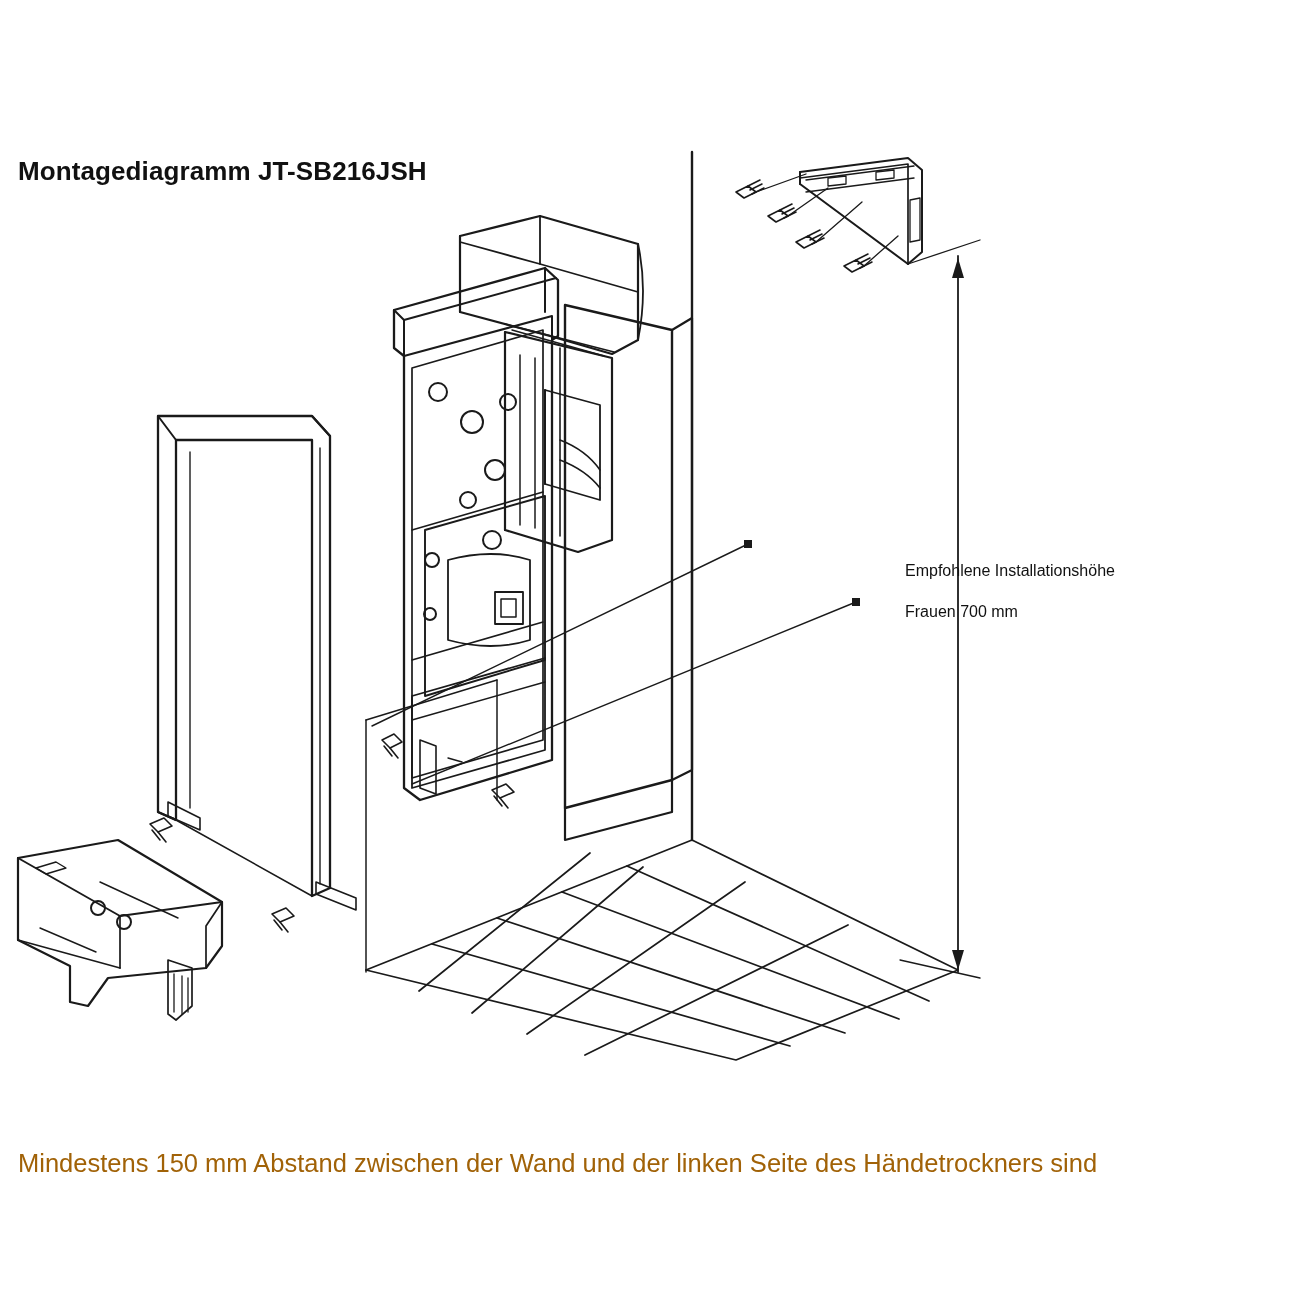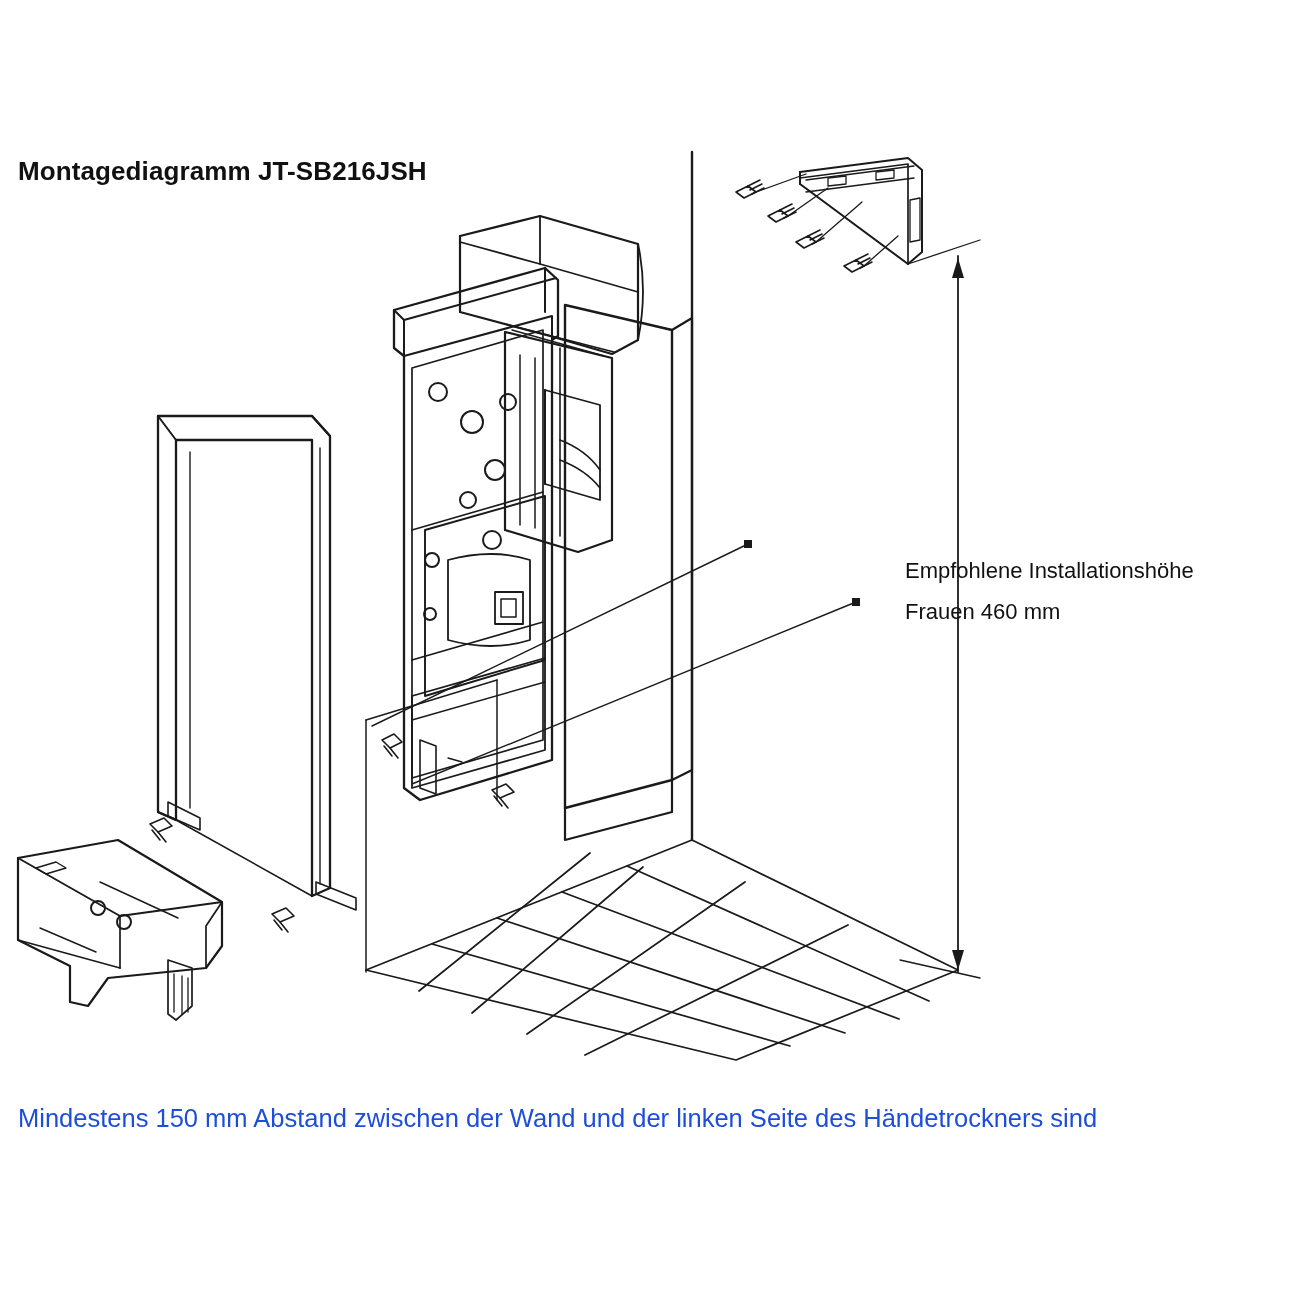--- a/index.html
+++ b/index.html
@@ -45,37 +45,37 @@
   .drawing svg {
     display: block;
   }
 
   
   .annotation {
     position: absolute;
     left: 905px;
     top: 550px;
     width: 390px;
-    font-size: 22px;
+    font-size: 16px;
     line-height: 41px;
     color: #111111;
   }
   .annotation div {
     white-space: nowrap;
   }
 
   
   .footnote {
     position: absolute;
     left: 18px;
-    top: 1098px;
+    top: 1143px;
     width: 1230px;
     font-size: 25.5px;
     line-height: 41px;
-    color: #1d4ed8;
+    color: #a16207;
   }
 </style>
 </head>
 <body>
 
 <div class="page">
 
   <div class="title">Montagediagramm JT-SB216JSH</div>
 
   <div class="drawing">
@@ -290,20 +290,20 @@
 
           <line x1="900" y1="820" x2="980" y2="838" stroke-width="1.3"></line>
         </g>
 
       </g>
     </svg>
   </div>
 
   <div class="annotation">
     <div>Empfohlene Installationshöhe</div>
-    <div>Frauen 460 mm</div>
+    <div>Frauen 700 mm</div>
   </div>
 
   <div class="footnote">
     <div>Mindestens 150 mm Abstand zwischen der Wand und der linken Seite des Händetrockners sind</div>
   </div>
 
 </div>
 
 </body></html>

